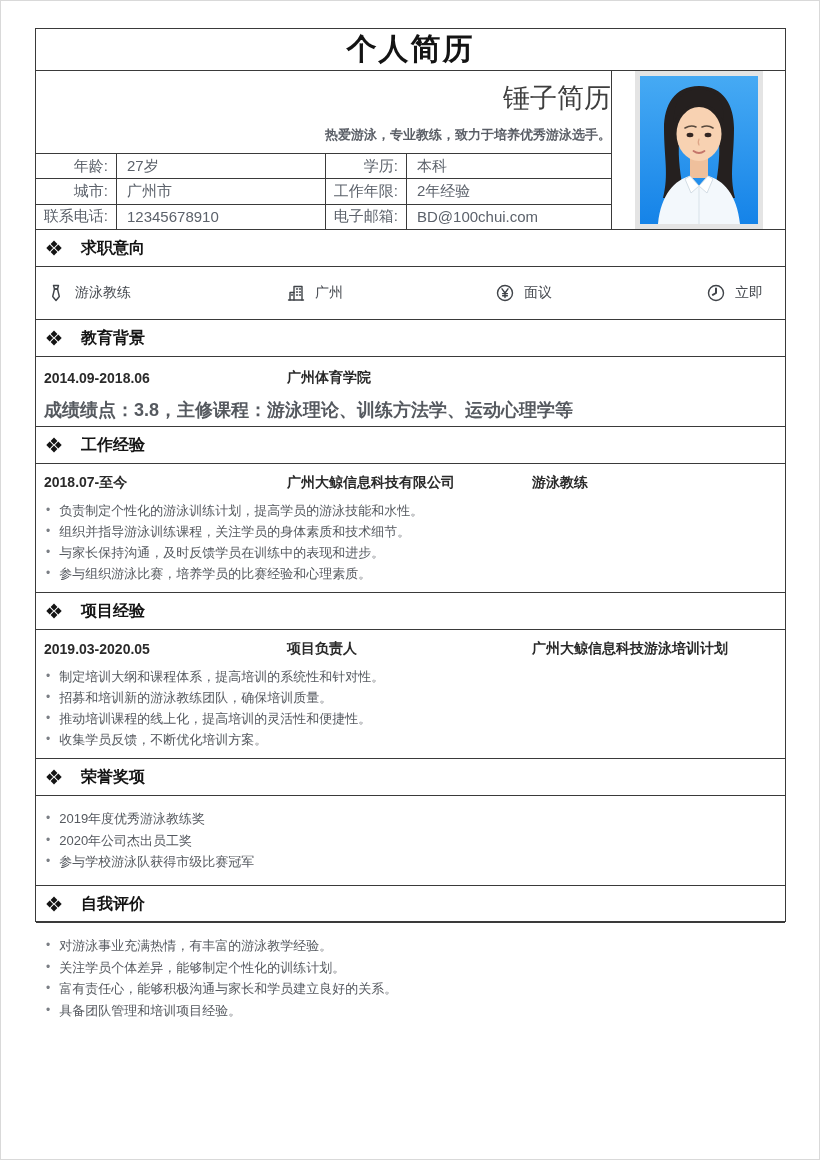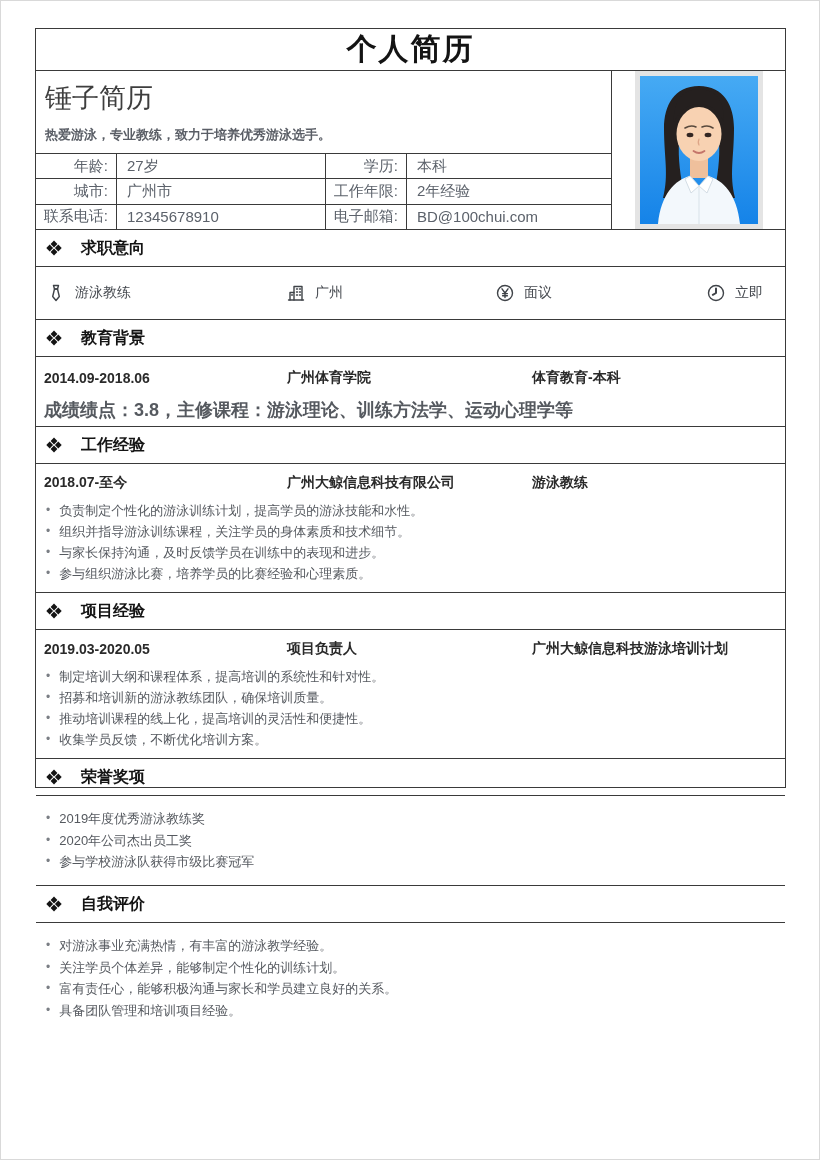--- a/index.html
+++ b/index.html
@@ -6,37 +6,37 @@
   html, body { width: 820px; height: 1160px; }
   body {
     font-family: "Liberation Sans", "DejaVu Sans", sans-serif;
     background: #ffffff;
     position: relative;
     border: 1px solid #d9d9d9;
   }
   .page {
     position: absolute;
     left: 34px; top: 27px;
-    width: 751px; height: 760px;
+    width: 751px; height: 894px;
     border: 1px solid #3a3a3a;
     background: #fff;
     display: flex;
     flex-direction: column;
   }
   
   .doc-title-row {
     height: 60px;
     border-bottom: 1px solid #3a3a3a;
     display: flex; align-items: center; justify-content: center;
   }
   .doc-title { font-size: 30px; font-weight: bold; color: #131313; letter-spacing: 2px; }
 
   
   .header-wrap { display: flex; height: 204px; border-bottom: 1px solid #3a3a3a; }
-  .header-left { width: 575px; display: flex; flex-direction: column; }
+  .header-left { width: 575px; display: flex; flex-direction: column; text-align: right; }
   .name-block { height: 83px; border-bottom: 1px solid #3a3a3a; padding: 9px 0 0 9px; }
   .person-name { font-size: 27px; font-weight: 500; color: #3e3e3e; }
   .tagline { font-size: 13px; color: #5a5e66; margin-top: 10px; font-weight: bold; }
 
   .info-table { flex: 1; display: grid; grid-template-columns: 80px 209px 81px 1fr; }
   .info-cell {
     display: flex; align-items: center;
     font-size: 15px; color: #5c626b;
     border-top: 1px solid #3a3a3a;
     overflow: hidden; white-space: nowrap;
@@ -210,21 +210,20 @@
   <div class="sec-header">
     <svg class="marker-icon" viewBox="0 0 16 16">
         <use href="#diamond-marker"></use>
       </svg>
     <span class="sec-title">教育背景</span>
   </div>
   <div class="sec-body edu-body">
     <div class="entry-head">
       <span>2014.09-2018.06</span>
       <span>广州体育学院</span>
-      <span>体育教育-本科</span>
     </div>
     <div class="edu-detail">成绩绩点：3.8，主修课程：游泳理论、训练方法学、运动心理学等</div>
   </div>
 
   <div class="sec-header">
     <svg class="marker-icon" viewBox="0 0 16 16">
         <use href="#diamond-marker"></use>
       </svg>
     <span class="sec-title">工作经验</span>
   </div>

